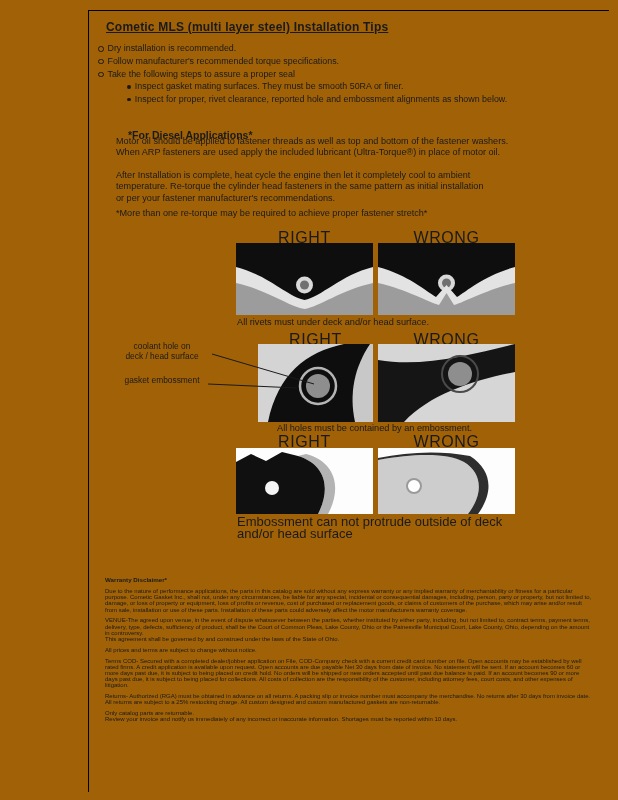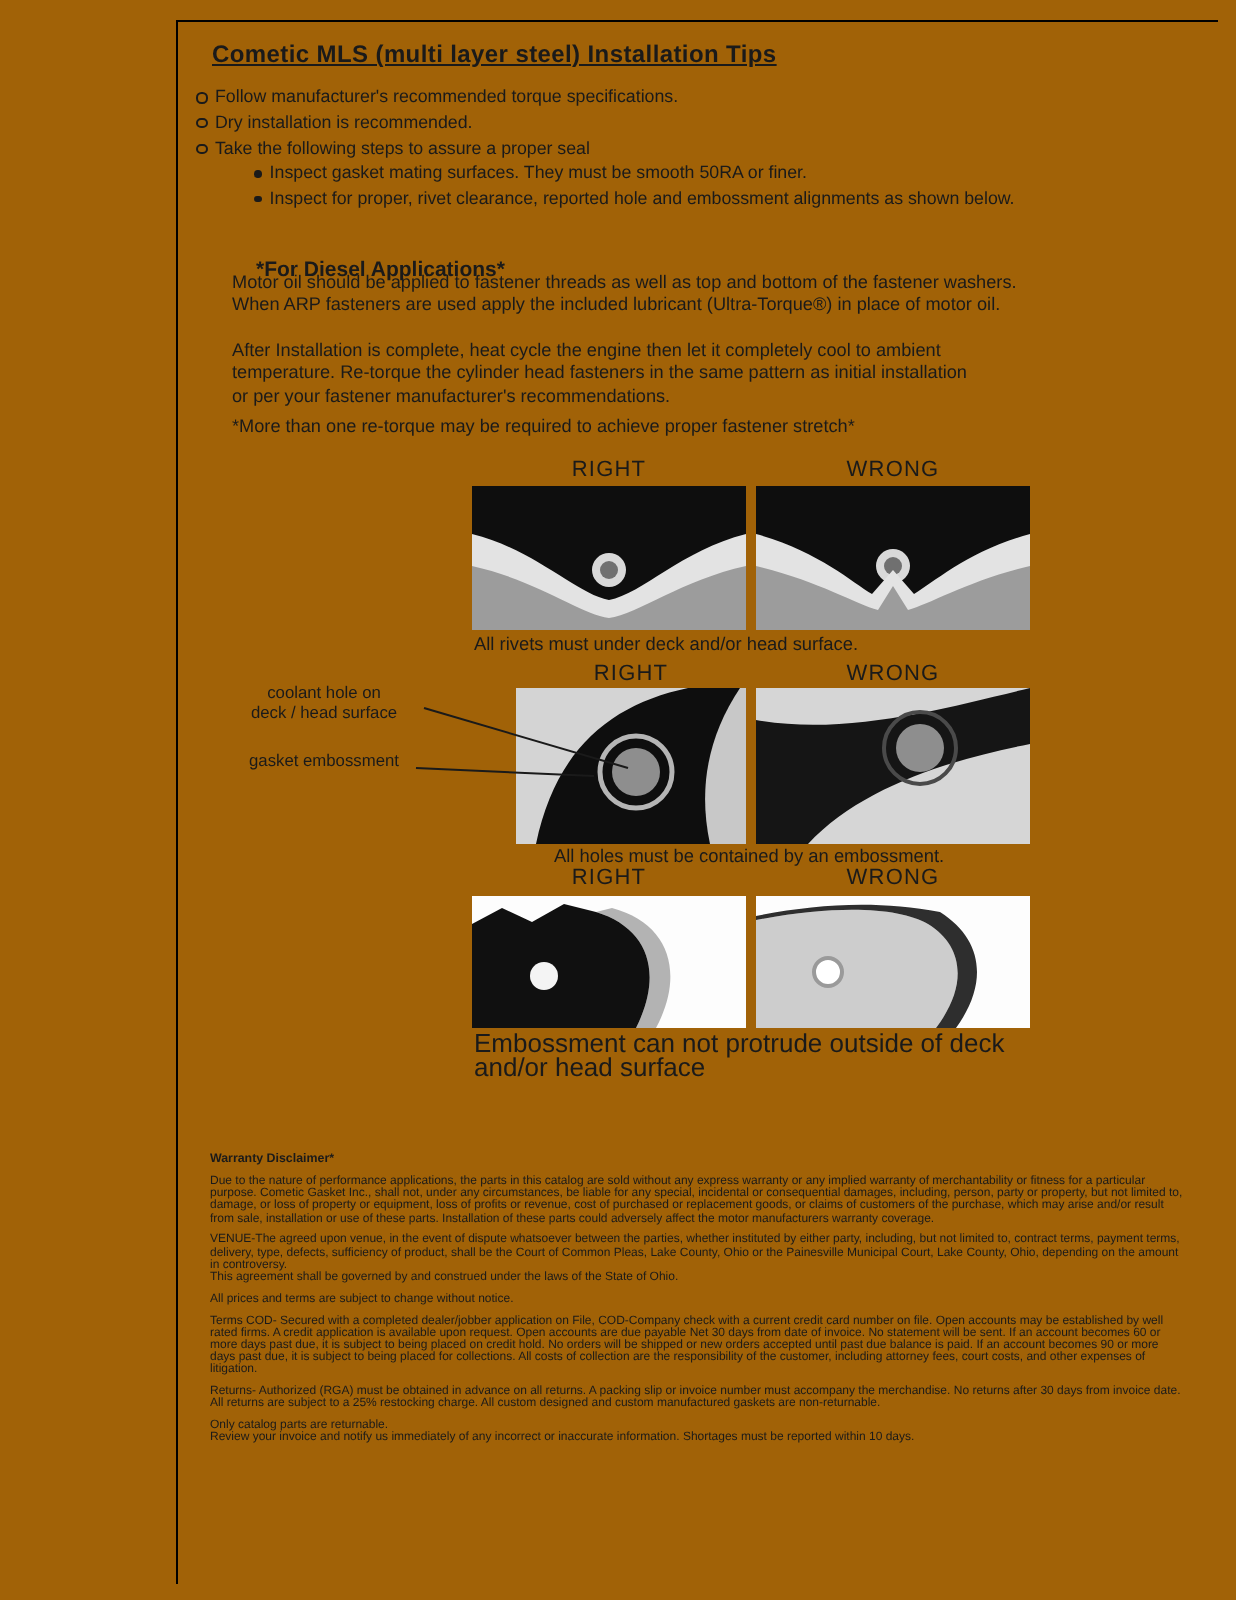--- a/index.html
+++ b/index.html
@@ -17,21 +17,21 @@
   .tips li.sub { margin-left:29px; }
   .odot { flex:none; width:3.5px; height:3.5px; border:1px solid #1a1a1a; border-radius:50%; margin:2px 4px 0 0; }
   .fdot { flex:none; width:3.8px; height:3.8px; background:#1a1a1a; border-radius:50%; margin:2.4px 4px 0 0; }
 
   .diesel-heading { position:absolute; left:116px; top:117px; margin:12px; font-size:10.5px; font-weight:bold; }
   .para { position:absolute; left:116px; width:472px; margin:0; font-size:9.1px; line-height:11.3px; white-space:pre-line; }
   .para1 { top:136px; }
   .para2 { top:170px; }
   .para3 { top:208px; }
 
-  .dlabel { position:absolute; font-size:11px; letter-spacing:0.6px; text-align:center; }
+  .dlabel { position:absolute; font-size:16px; letter-spacing:0.6px; text-align:center; }
   .dimg { position:absolute; line-height:0; }
   .caption { position:absolute; font-size:9.2px; line-height:11px; white-space:pre-line; }
   .ann { position:absolute; font-size:8.4px; line-height:10px; text-align:center; white-space:pre-line; }
   .ann-lines { position:absolute; left:200px; top:340px; pointer-events:none; }
 
   .legal { position:absolute; left:105px; top:576px; width:487px; }
   .legal h2 { margin:0 0 5px 0; font-size:6.2px; font-weight:bold; }
   .legal p { margin:0 0 4.6px 0; font-size:6px; line-height:6.2px; white-space:pre-line; }
 
   .code { position:absolute; left:384px; top:757px; font-size:17px; letter-spacing:0.3px;margin-top:42px; }
@@ -42,25 +42,25 @@
 <div class="sheet">
 
   <div class="border-top"></div>
   <div class="border-left"></div>
 
   <h1 class="title">Cometic MLS (multi layer steel) Installation Tips</h1>
 
   <ul class="tips">
     <li>
       <span class="odot"></span>
-      <span>Follow manufacturer's recommended torque specifications.</span>
+      <span>Dry installation is recommended.</span>
     </li>
     <li>
       <span class="odot"></span>
-      <span>Dry installation is recommended.</span>
+      <span>Follow manufacturer's recommended torque specifications.</span>
     </li>
     <li>
       <span class="odot"></span>
       <span>Take the following steps to assure a proper seal</span>
     </li>
     <li class="sub">
       <span class="fdot"></span>
       <span>Inspect gasket mating surfaces.  They must be smooth 50RA or finer.</span>
     </li>
     <li class="sub">

